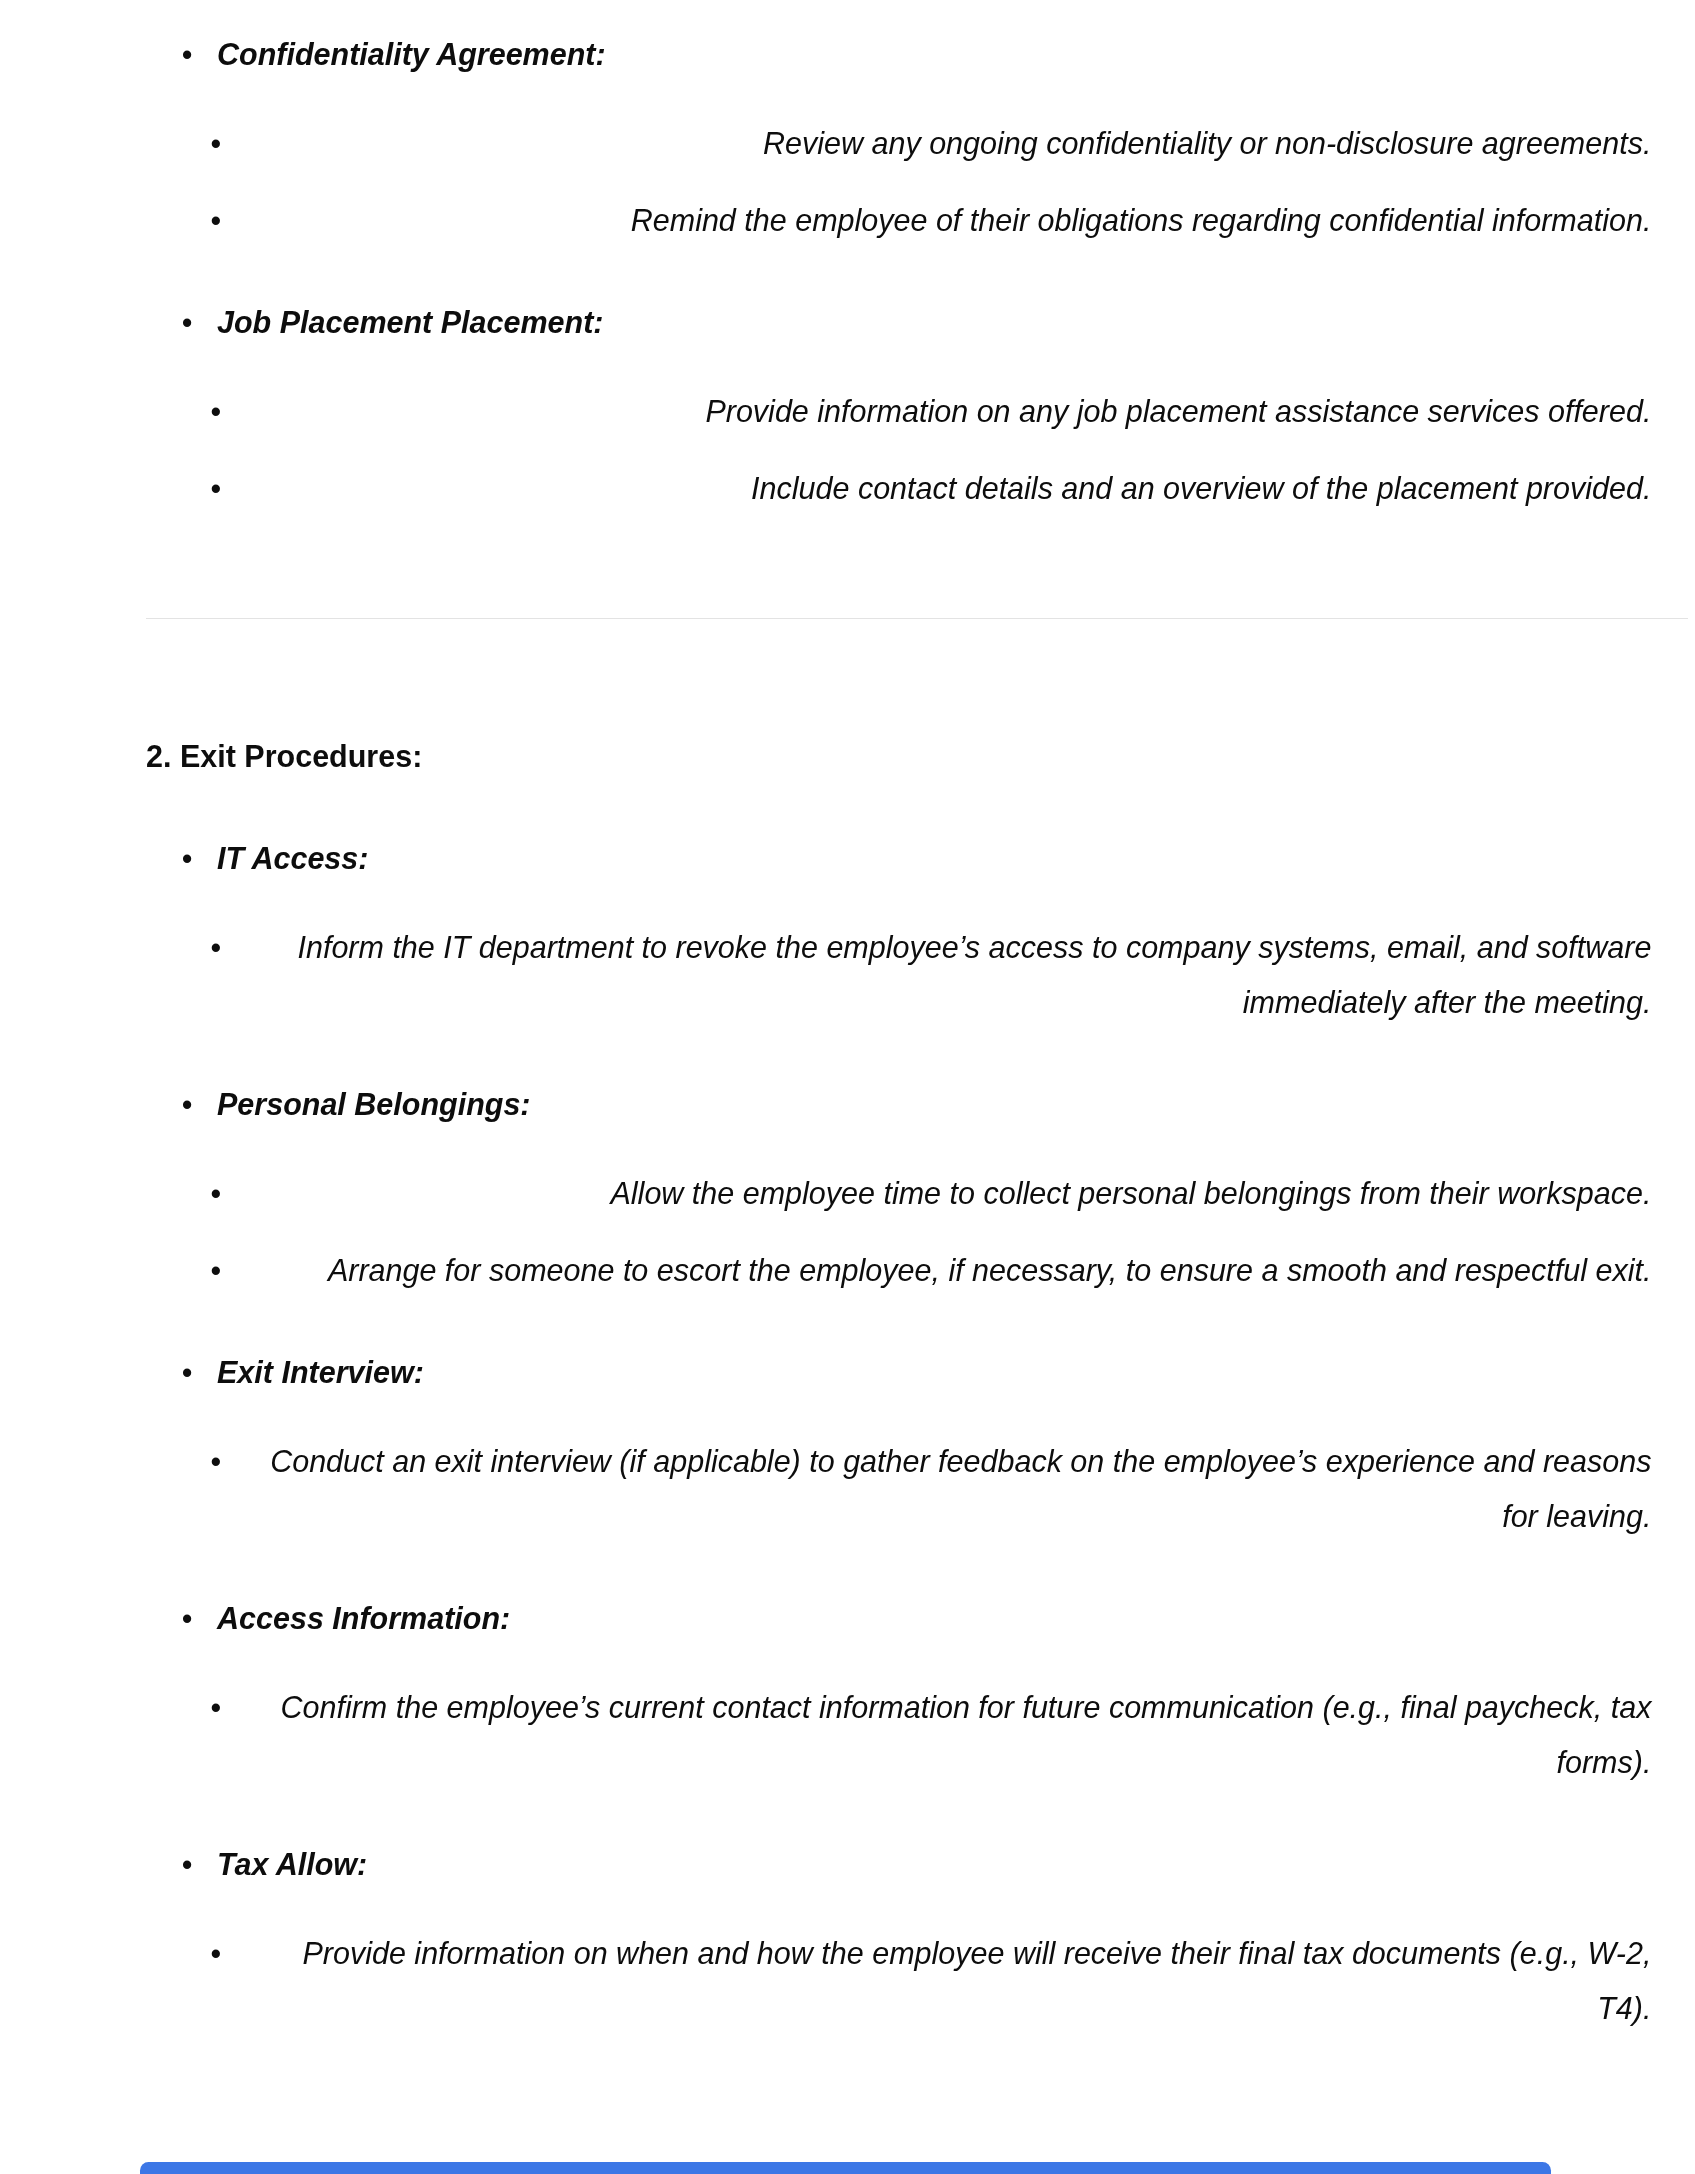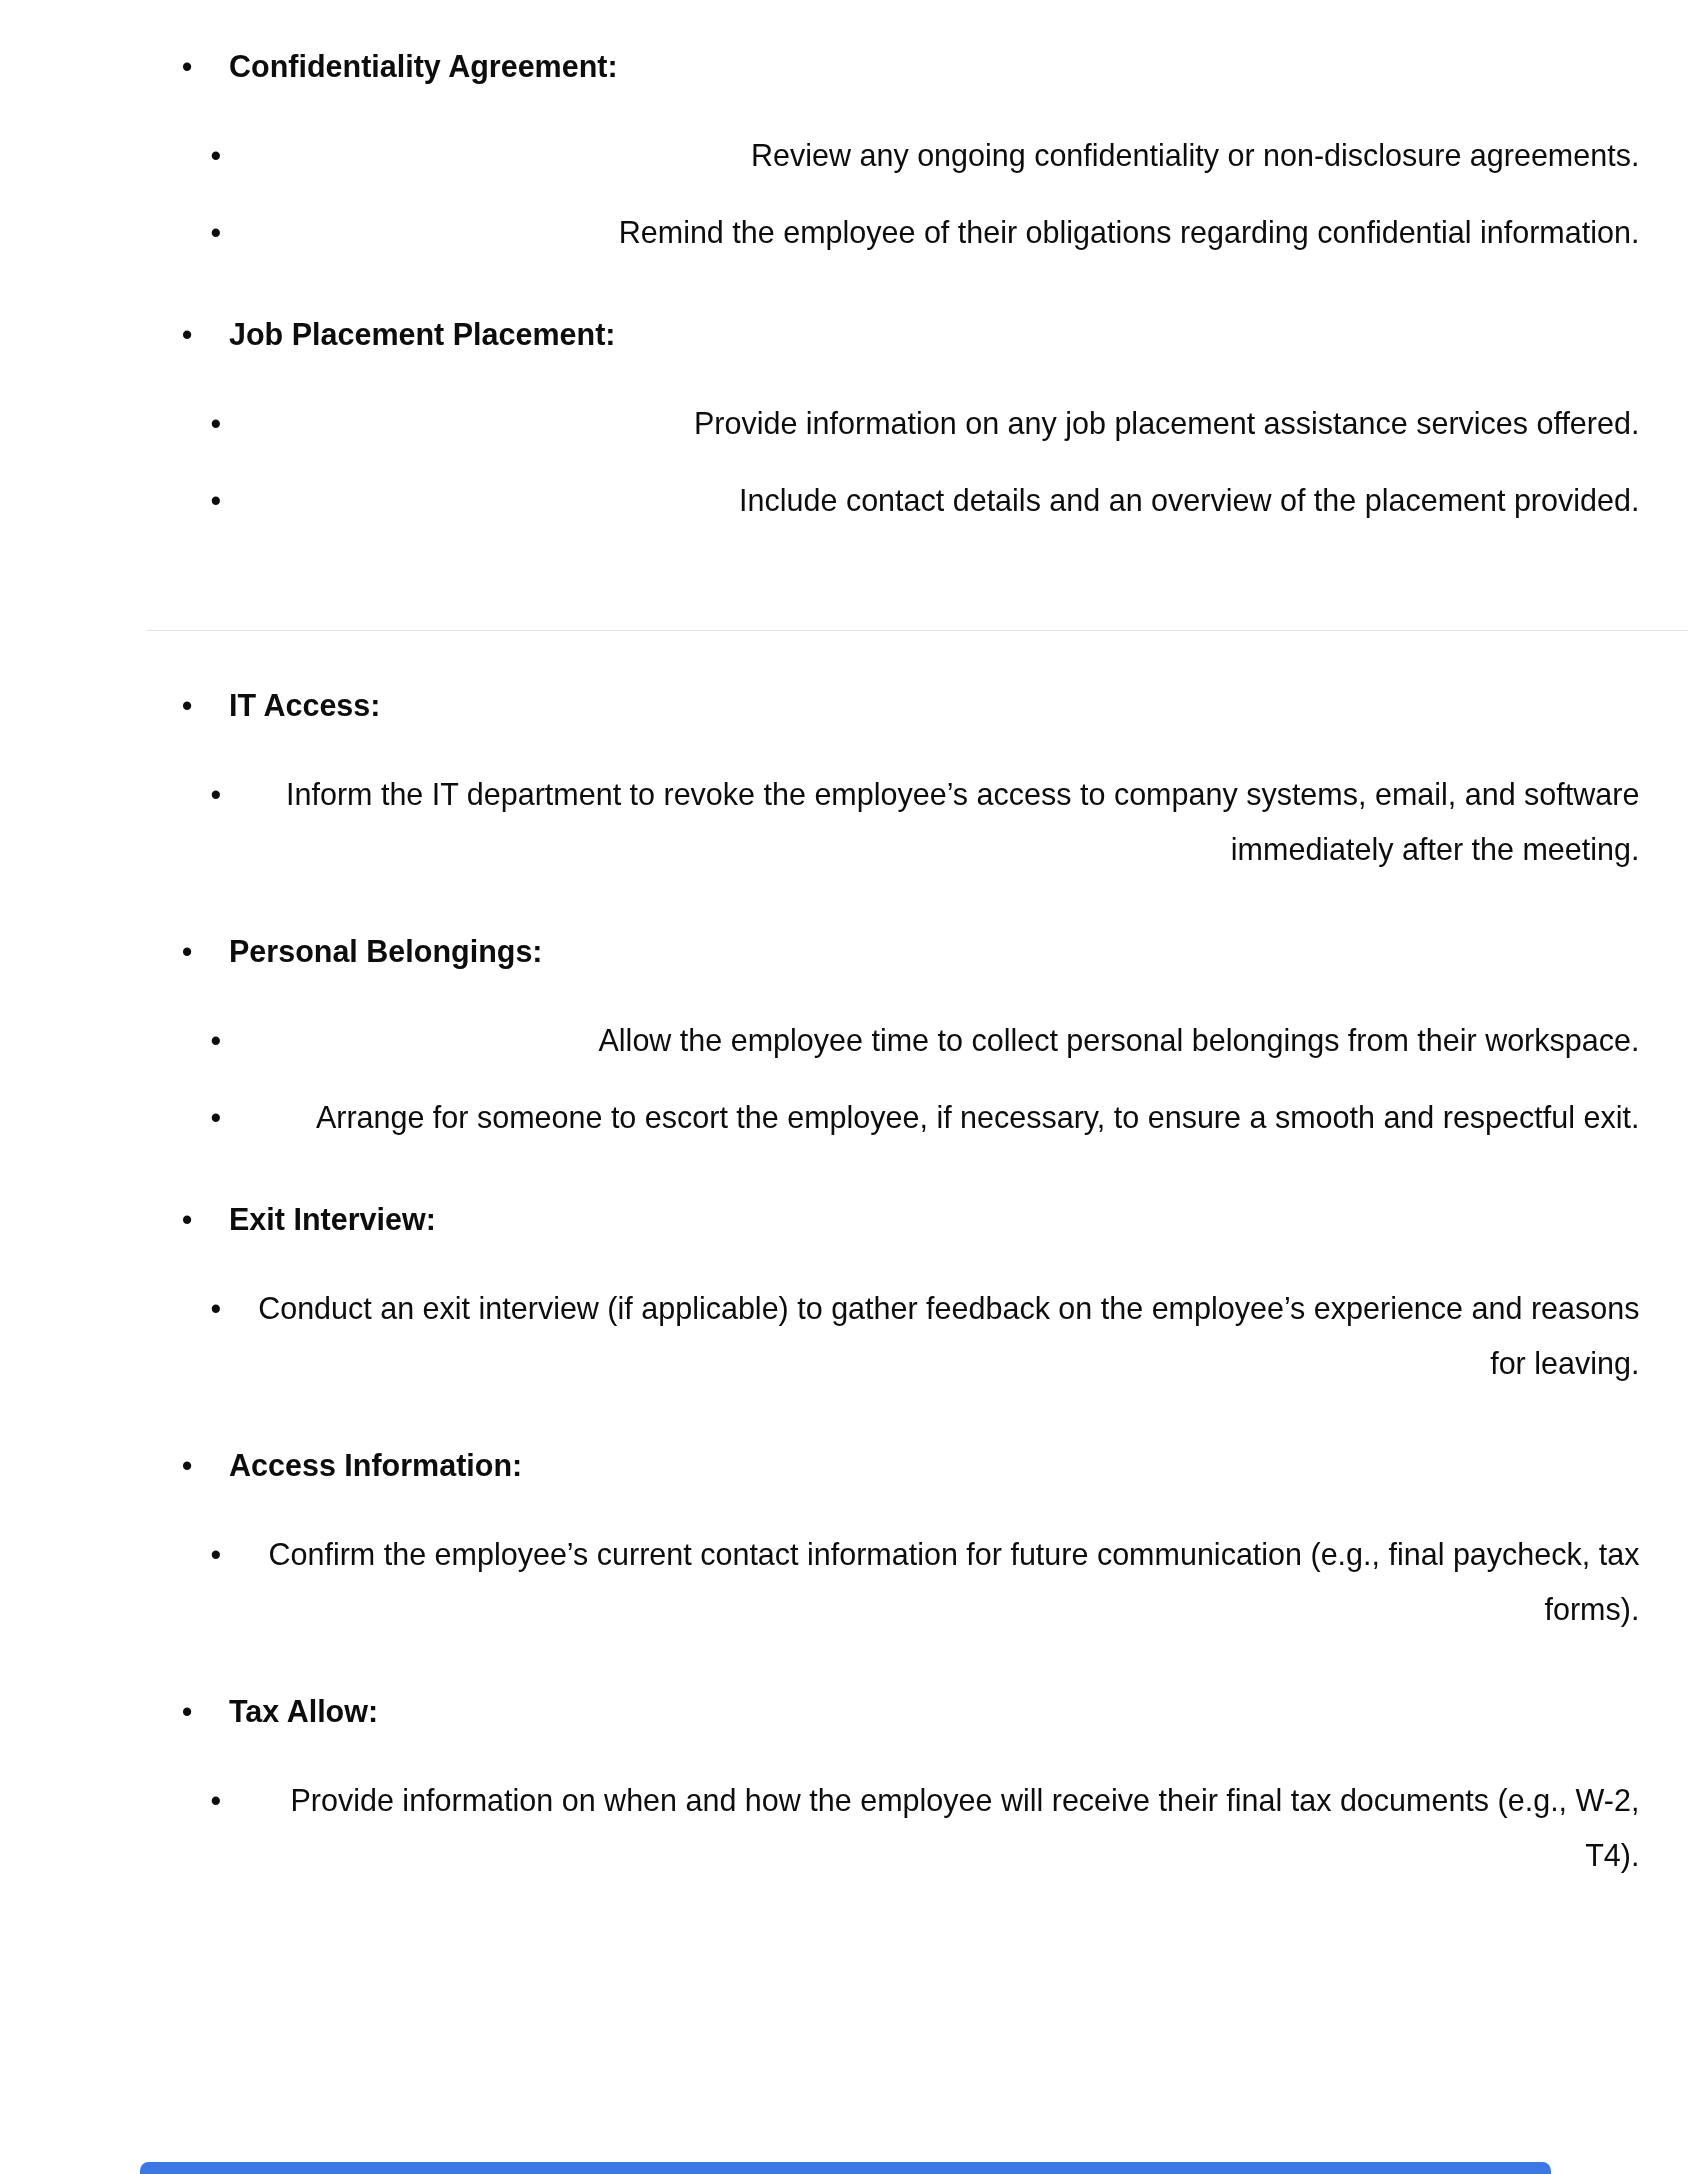--- a/index.html
+++ b/index.html
@@ -20,21 +20,21 @@
     height: 2175px;
     overflow: hidden;
     background: var(--bg);
     color: var(--text);
     font-family: "Liberation Sans", sans-serif;
     font-size: 30.5px;
     line-height: 55px;
     padding-top: 27px;
   }
   ul { margin: 0; padding: 0; list-style: none; }
-  p { margin: 12px; }
+  p { margin: 0; font-style: italic; }
 
   .ul1 { padding-left: 175px; }
   .li1 { position: relative; padding-left: 42px; margin-top: 47px; max-width: 1492px; }
   .ul1.first > .li1:first-child { margin-top: 0; }
 
   .ul2 { padding-left: 25.4px; }
   .li2 { position: relative; padding-left: 45px; margin-top: 22px; max-width: 1451px; }
   .ul2 > .li2:first-child { margin-top: 34px; }
 
   .bullet {
@@ -106,20 +106,21 @@
         <li class="li2">
           <span class="bullet">•</span>
           <p class="body-text">Include contact details and an overview of the placement provided.</p>
         </li>
       </ul>
     </li>
   </ul>
 
   <hr class="divider">
 
+  <div class="heading">2. Exit Procedures:</div>
 
   <ul class="ul1">
     <li class="li1">
       <span class="bullet">•</span>
       <p class="lbl">IT Access:</p>
     </li>
     <li class="li1" style="margin-top:0; padding-left:0;">
       <ul class="ul2">
         <li class="li2">
           <span class="bullet">•</span>

